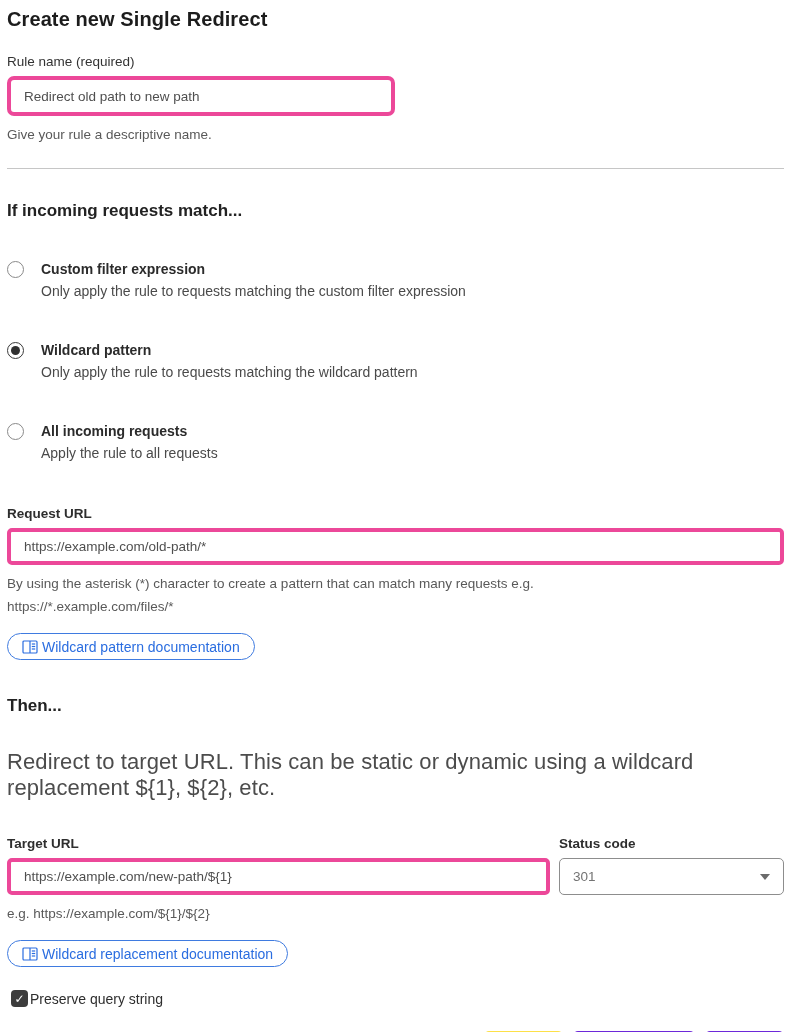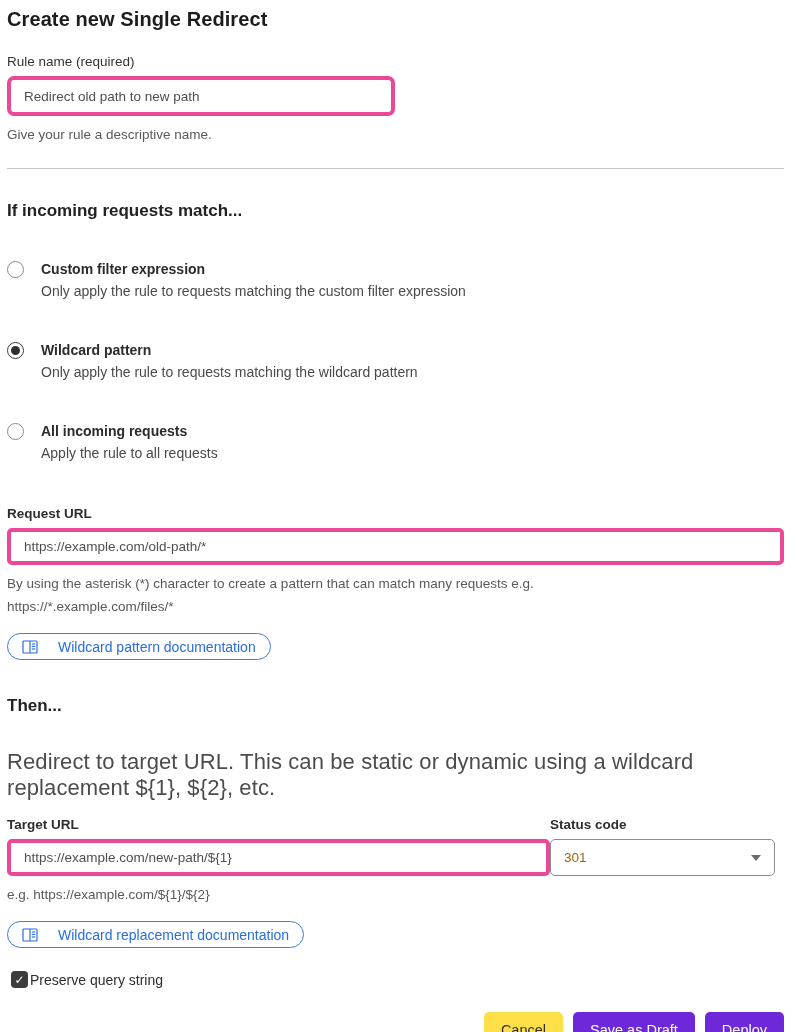--- a/index.html
+++ b/index.html
@@ -50,40 +50,40 @@
     margin-top: 2px; flex: 0 0 17px;
     display: flex; align-items: center; justify-content: center;
   }
   .radio-option.checked .radio-circle { border-color: #3a3a3a; }
   .radio-dot { width: 9px; height: 9px; border-radius: 50%; background: transparent; }
   .radio-option.checked .radio-dot { background: #303030; }
   .radio-texts { margin-left: 17px; }
   .radio-label { font-size: 14px; font-weight: 700; color: #2b2b2b; line-height: 20px; }
   .radio-desc { font-size: 14px; color: #4a4a4a; line-height: 23px; margin-top: 1px; }
   .doc-pill {
-    display: inline-flex; align-items: center; gap: 20px;
+    display: inline-flex; align-items: center; gap: 4px;
     border: 1px solid #3f7be0; border-radius: 14px;
     background: #fff; color: #2a6de0;
     font-size: 14px; font-family: inherit;
     height: 27px; padding: 0 14px;
     cursor: pointer;
   }
   .doc-pill svg { display: block; }
   .then-paragraph {
     font-size: 22px; color: #4c4c4c; margin-top: 33px; letter-spacing: 0.1px;
   }
-  .target-row { display: flex; margin-top: 16px; }
+  .target-row { display: flex; margin-top: 35px; gap: 9px; }
   .target-col { width: 543px; }
   .status-col { width: 225px; }
   .target-col .text-input { width: 543px; height: 37px; border-radius: 5px; }
   .select-box {
     width: 225px; height: 37px;
     border: 1px solid #8d8d8d; border-radius: 5px;
     display: flex; align-items: center; justify-content: space-between;
-    padding: 0 13px; font-size: 13.5px; color: #a16207;
+    padding: 0 13px; font-size: 13.5px; color: #737373;
     background: #fff; cursor: pointer;
   }
   .caret-down {
     width: 0; height: 0;
     border-left: 5px solid transparent; border-right: 5px solid transparent;
     border-top: 6px solid #6b6b6b;
   }
   .checkbox-row { display: flex; align-items: center; margin-top: 23px; margin-left: 4px; }
   .checkbox {
     width: 17px; height: 17px; border-radius: 4px;

